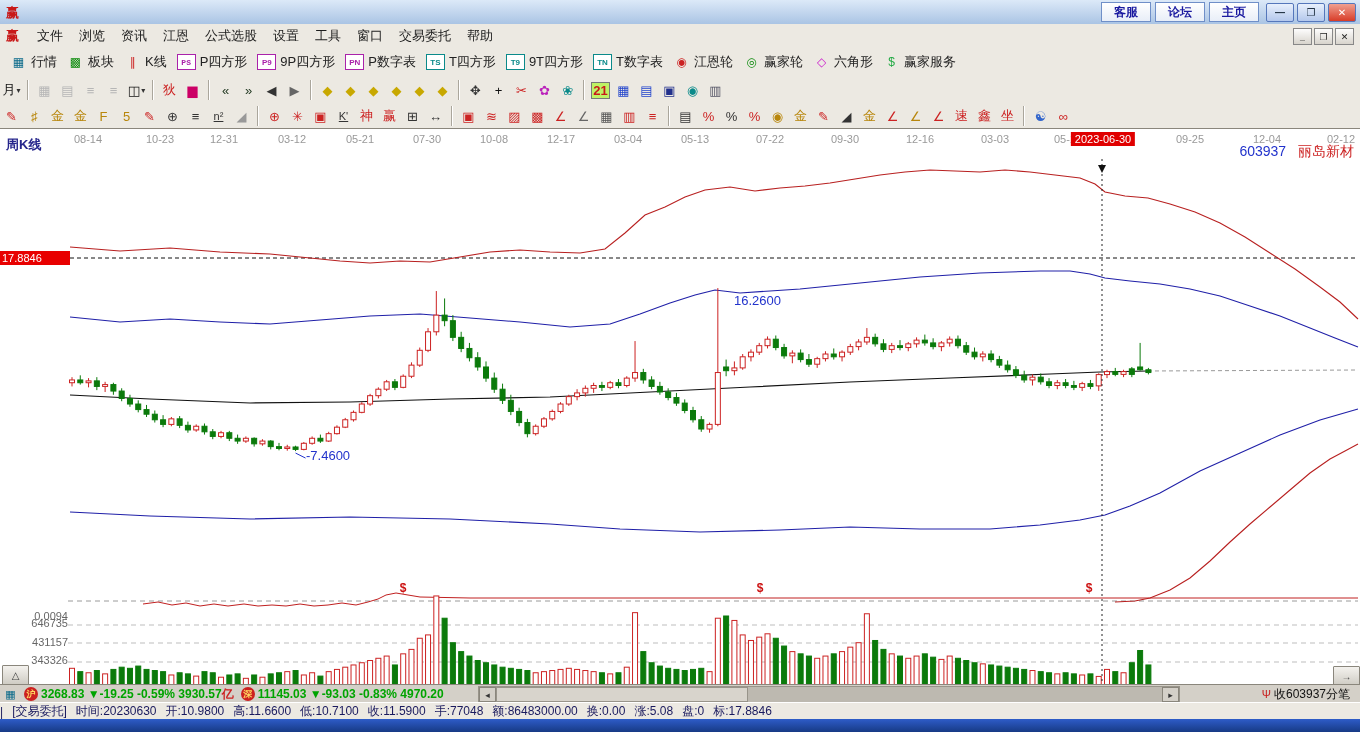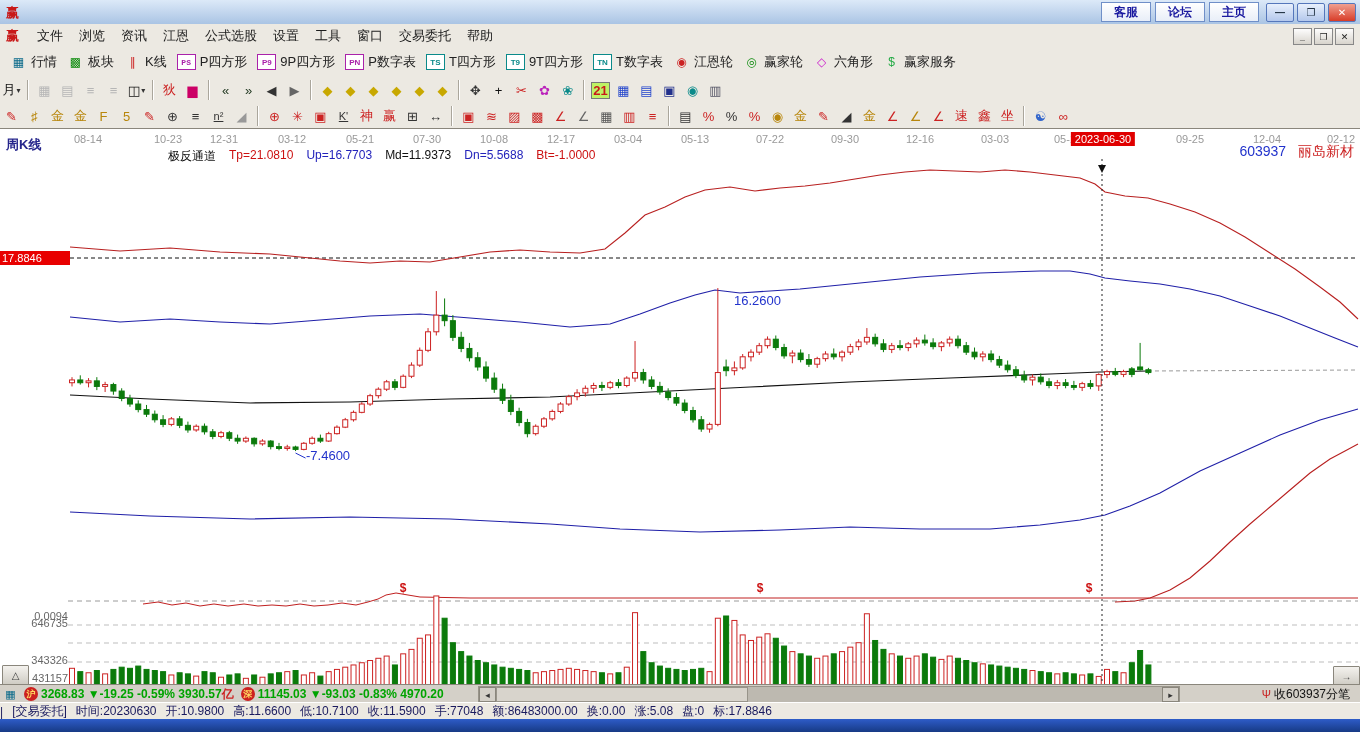--- a/index.html
+++ b/index.html
@@ -675,21 +675,21 @@
       <polygon points="1098,36 1106,36 1102,44" fill="#111"></polygon>
       <text x="403" y="463" fill="#cc1111" font-size="12" font-weight="bold" text-anchor="middle">$</text>
       <text x="760" y="463" fill="#cc1111" font-size="12" font-weight="bold" text-anchor="middle">$</text>
       <text x="1089" y="463" fill="#cc1111" font-size="12" font-weight="bold" text-anchor="middle">$</text>
       <text x="734" y="176" fill="#2233cc" font-size="13">16.2600</text>
       <text x="306" y="331" fill="#2233cc" font-size="13">-7.4600</text>
       <line x1="295.55999999999995" y1="324.06359199999997" x2="305.55999999999995" y2="329.06359199999997" stroke="#2233cc" stroke-width="1"></line>
     </svg>
   <div id="dates">
       <span class="datelbl" style="left: 88px;">08-14</span>
-      <span class="datelbl" style="left: 168px; text-align: right;">10-23</span>
+      <span class="datelbl" style="left: 160px; text-align: right;">10-23</span>
       <span class="datelbl" style="left: 224px;">12-31</span>
       <span class="datelbl" style="left: 292px;">03-12</span>
       <span class="datelbl" style="left: 360px;">05-21</span>
       <span class="datelbl" style="left: 427px;">07-30</span>
       <span class="datelbl" style="left: 494px;">10-08</span>
       <span class="datelbl" style="left: 561px;">12-17</span>
       <span class="datelbl" style="left: 628px;">03-04</span>
       <span class="datelbl" style="left: 695px;">05-13</span>
       <span class="datelbl" style="left: 770px;">07-22</span>
       <span class="datelbl" style="left: 845px;">09-30</span>
@@ -699,33 +699,25 @@
       <span class="datelbl" style="left: 1190px;">09-25</span>
       <span class="datelbl" style="left: 1267px;">12-04</span>
       <span class="datelbl" style="left: 1341px;">02-12</span>
     </div>
   <div id="seldate" style="left: 1103px;">2023-06-30</div>
   <div id="periodlbl">周K线</div>
   <div id="cornersym">
     <span class="num">603937</span>
     <span class="nm">丽岛新材</span>
   </div>
-  <div id="legend">
-      <span style="color: rgb(17, 17, 17);">极反通道</span>
-      <span style="color: rgb(204, 17, 17);">Tp=21.0810</span>
-      <span style="color: rgb(34, 34, 187);">Up=16.7703</span>
-      <span style="color: rgb(17, 17, 17);">Md=11.9373</span>
-      <span style="color: rgb(34, 34, 187);">Dn=5.5688</span>
-      <span style="color: rgb(204, 17, 17);">Bt=-1.0000</span>
-    </div>
   <div id="pricemark">17.8846</div>
   <div id="vol-labels">
       <div class="vollbl" style="top: 461px; margin-top: 20px;">0.0094</div>
       <div class="vollbl" style="top: 488px;">646735</div>
-      <div class="vollbl" style="top: 507px; margin-top: 36px;">431157</div>
+      <div class="vollbl" style="top: 507px;">431157</div>
       <div class="vollbl" style="top: 525px;">343326</div>
     </div>
   <div class="scrollbtn" id="scrollL" style="left:2px;top:536px;">△</div>
   <div class="scrollbtn" id="scrollR" style="left:1333px;top:537px;">→</div>
 </div>
 
 <div class="abs" id="status1">
   <span class="st-ico" style="color:#0a6a8a;">▦</span>
   <span class="mkt-badge">沪</span>
   <span class="qt"><span>3268.83 ▼-19.25 -0.59% 3930.57</span><span class="unit">亿</span></span>

